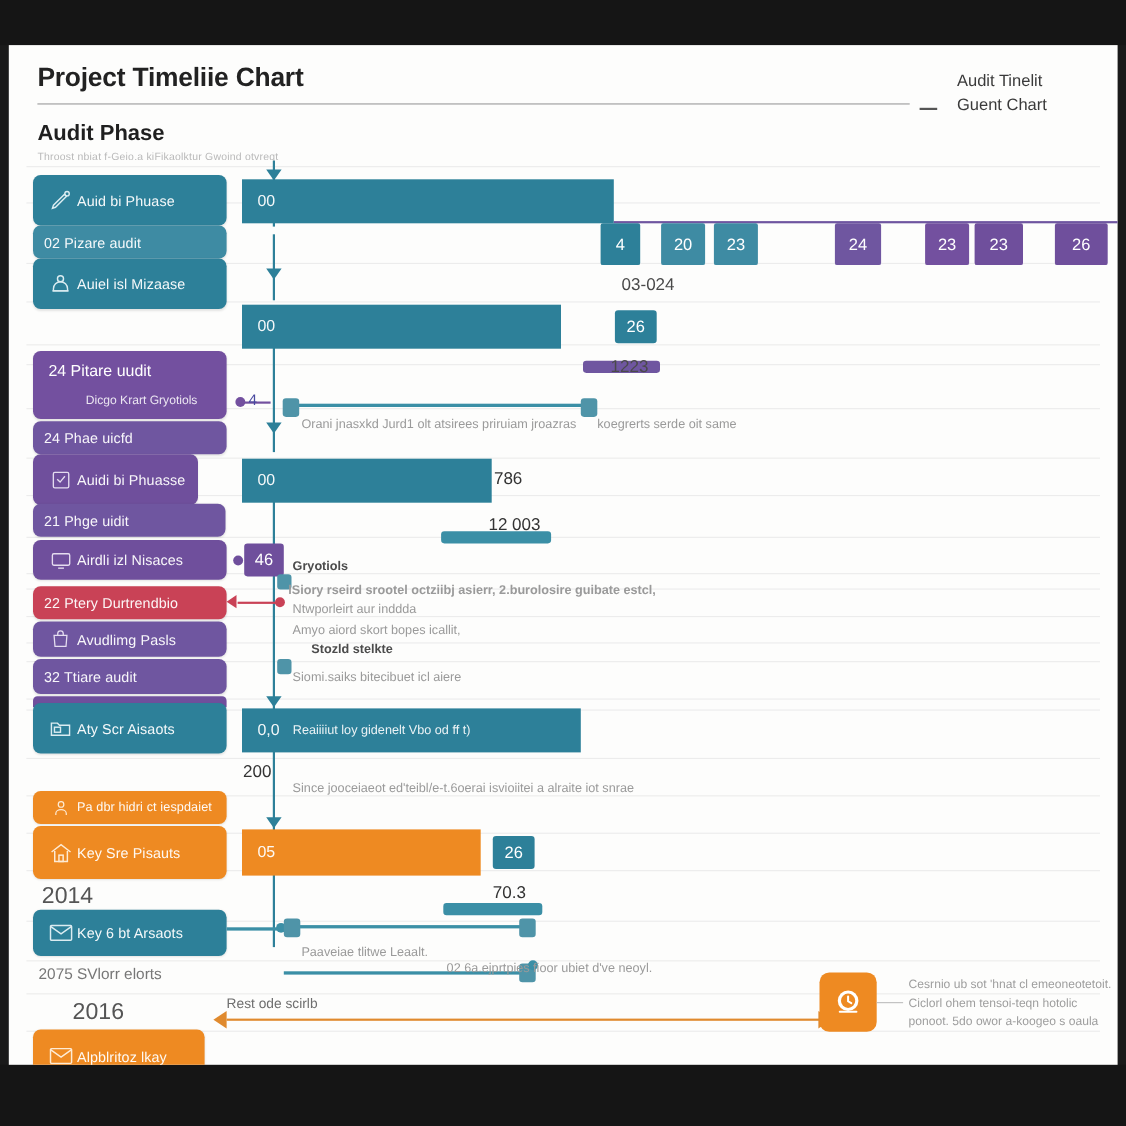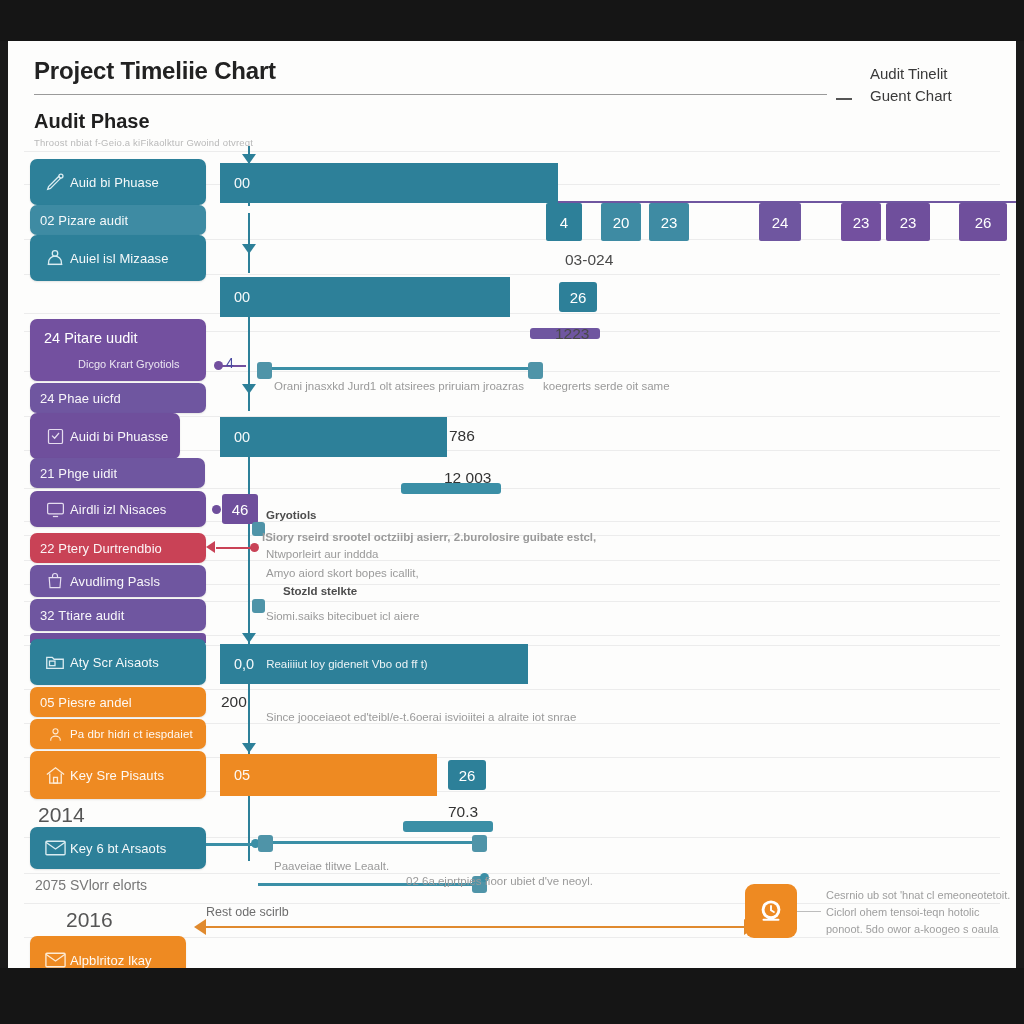--- a/index.html
+++ b/index.html
@@ -350,23 +350,20 @@
             <rect x="6" y="11" width="6" height="5"></rect>
         </svg>
       </span>
       <span class="ctext">Aty Scr Aisaots</span>
     </div>
     <div class="gbar" style="left:212px; top:603px; width:308px; height:40px; background:#2d8099;">
       <span class="blabel">0,0</span>
       <span class="bdesc">Reaiiiiut loy gidenelt Vbo od ff t)</span>
     </div>
 
-    <div class="chip" style="top:646px; width:176px; height:30px; background:#ee8a22;">
-      <span class="ctext">05 Piesre andel</span>
-    </div>
     <div class="vlabel dark" style="left:213px; top:652px;">200</div>
     <div class="desc" style="left:258px; top:670px;">Since jooceiaeot ed'teibl/e-t.6oerai isvioiitei a alraite iot snrae</div>
 
     <div class="chip" style="top:710px; width:176px; height:48px; background:#ee8a22;">
       <span class="ico">
         <svg width="23" height="23" viewBox="0 0 24 24" fill="none" stroke="#fff3e4" stroke-width="1.4">
           <path d="M3 11l9-7 9 7"></path>
             <path d="M6 10v10h12V10"></path>
             <rect x="10" y="14" width="4" height="6"></rect>
         </svg>

